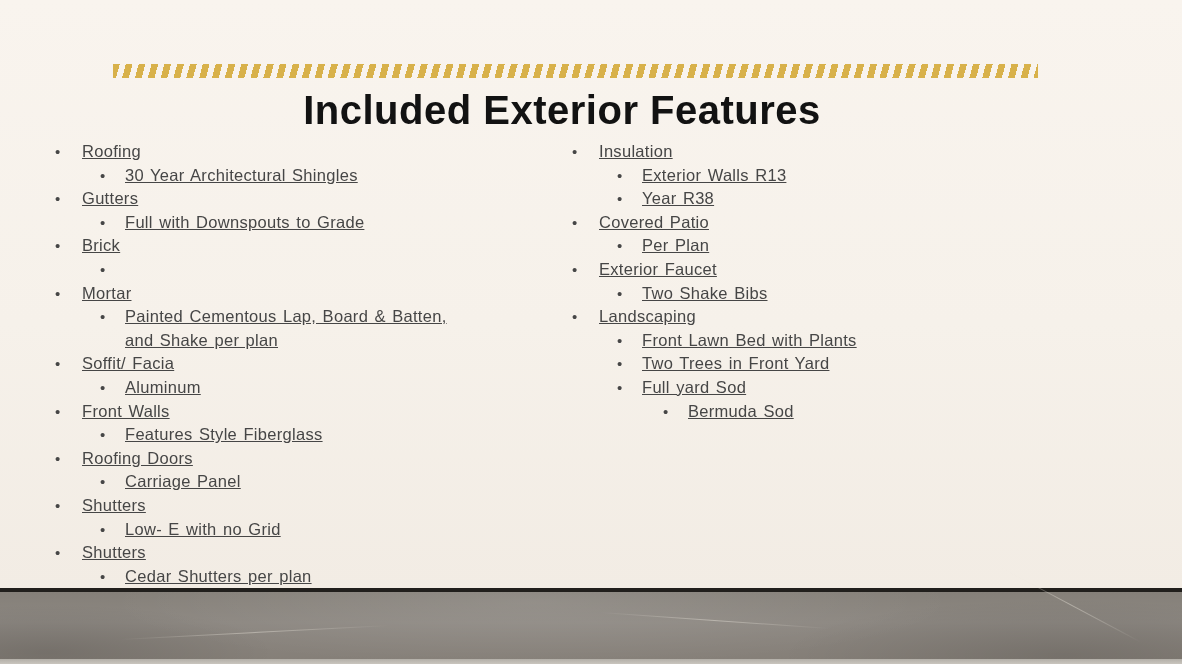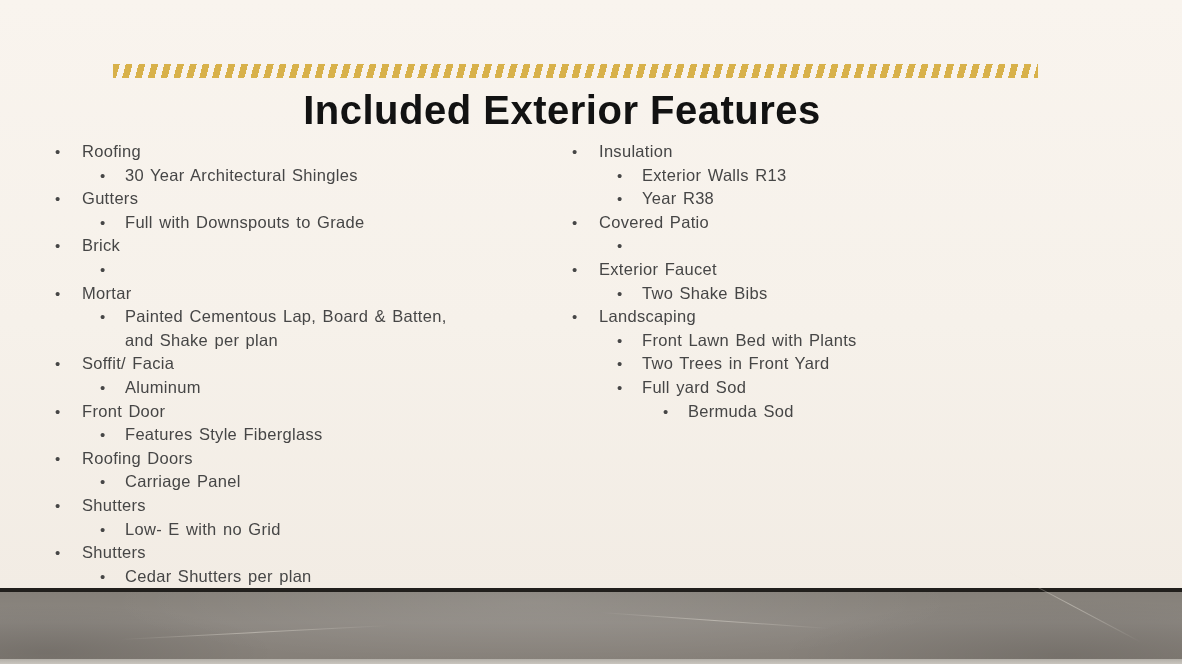--- a/index.html
+++ b/index.html
@@ -31,21 +31,21 @@
 
   
   .col{
     position:absolute;top:140px;
     font-size:16.5px;color:#464646;letter-spacing:0.3px;word-spacing:1.5px;
   }
   .col-left{left:42px;width:438px;}
   .col-right{left:559px;width:430px;}
   .li{display:flex;align-items:flex-start;line-height:23.6px;}
   .li .bullet{flex:none;font-size:15px;}
-  .li .txt{flex:1 1 auto;}
+  .li .txt{flex:1 1 auto;text-decoration:underline;}
   .lvl1{padding-left:13px;}  .lvl1 .bullet{width:27px;}
   .lvl2{padding-left:58px;}  .lvl2 .bullet{width:25px;}
   .lvl3{padding-left:104px;} .lvl3 .bullet{width:25px;}
 
   
   .edge-line{
     position:absolute;left:0;top:588px;width:1182px;height:4px;
     background:#211f1c;
   }
   .floor{
@@ -110,21 +110,21 @@
       <div class="li lvl1">
     <span class="bullet">•</span>
     <span class="txt">Soffit/ Facia</span>
   </div>
       <div class="li lvl2">
     <span class="bullet">•</span>
     <span class="txt">Aluminum</span>
   </div>
       <div class="li lvl1">
     <span class="bullet">•</span>
-    <span class="txt">Front Door</span>
+    <span class="txt">Front Walls</span>
   </div>
       <div class="li lvl2">
     <span class="bullet">•</span>
     <span class="txt">Features Style Fiberglass</span>
   </div>
       <div class="li lvl1">
     <span class="bullet">•</span>
     <span class="txt">Roofing Doors</span>
   </div>
       <div class="li lvl2">
@@ -160,20 +160,21 @@
       <div class="li lvl2">
     <span class="bullet">•</span>
     <span class="txt">Year R38</span>
   </div>
       <div class="li lvl1">
     <span class="bullet">•</span>
     <span class="txt">Covered Patio</span>
   </div>
       <div class="li lvl2">
     <span class="bullet">•</span>
+    <span class="txt">Per Plan</span>
   </div>
       <div class="li lvl1">
     <span class="bullet">•</span>
     <span class="txt">Exterior Faucet</span>
   </div>
       <div class="li lvl2">
     <span class="bullet">•</span>
     <span class="txt">Two Shake Bibs</span>
   </div>
       <div class="li lvl1">

